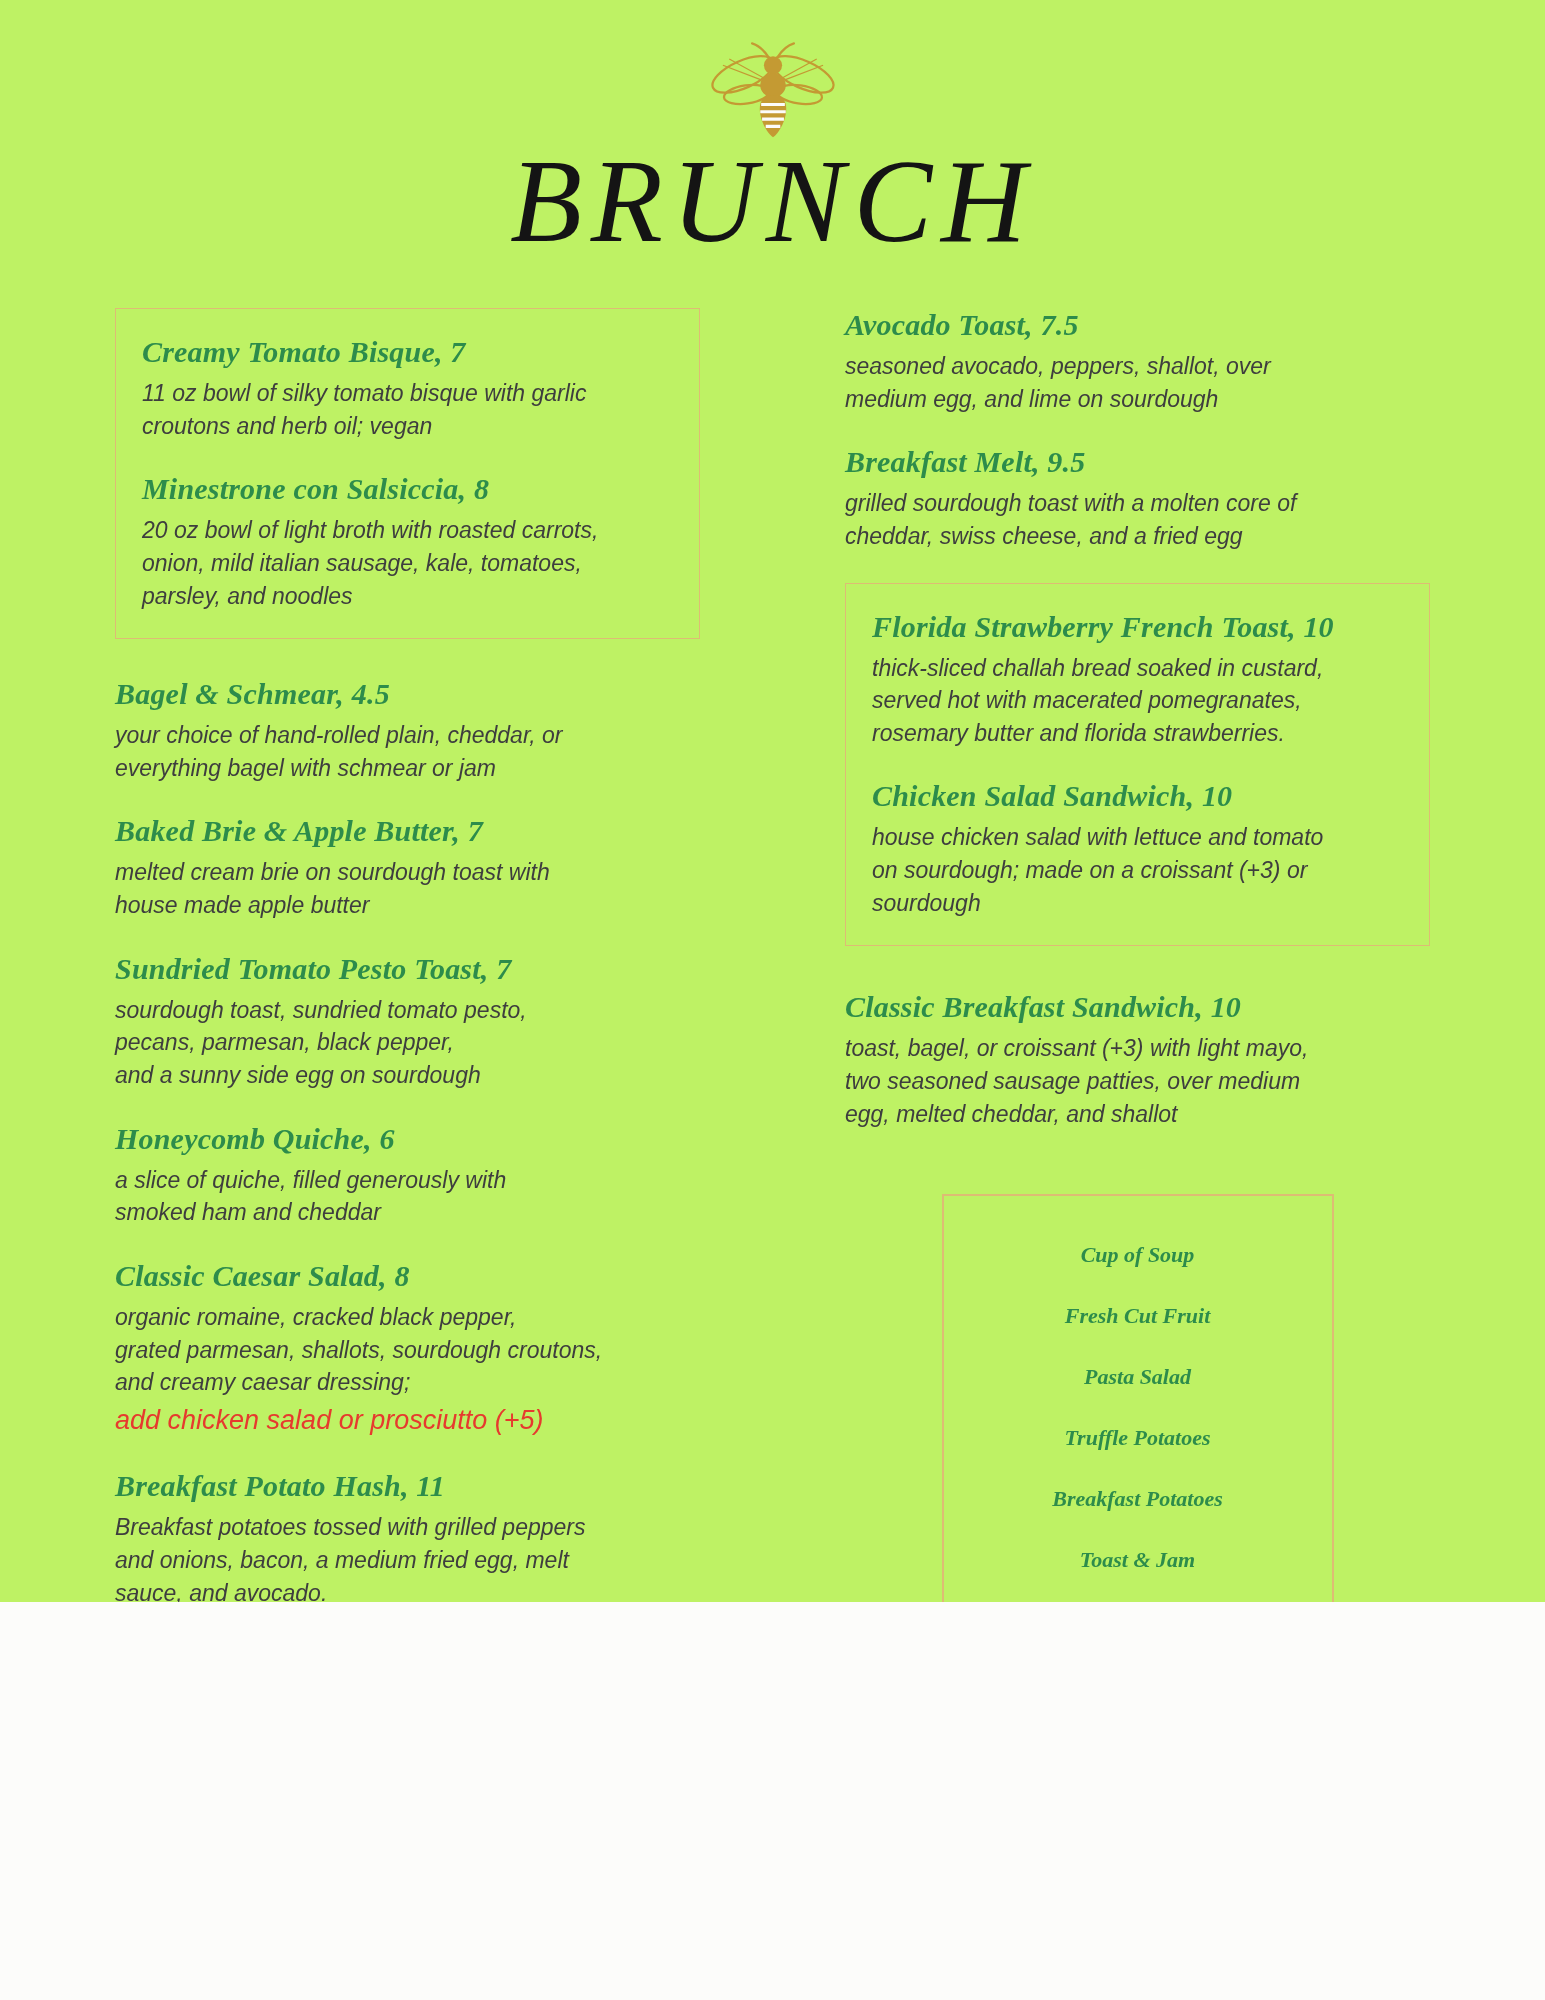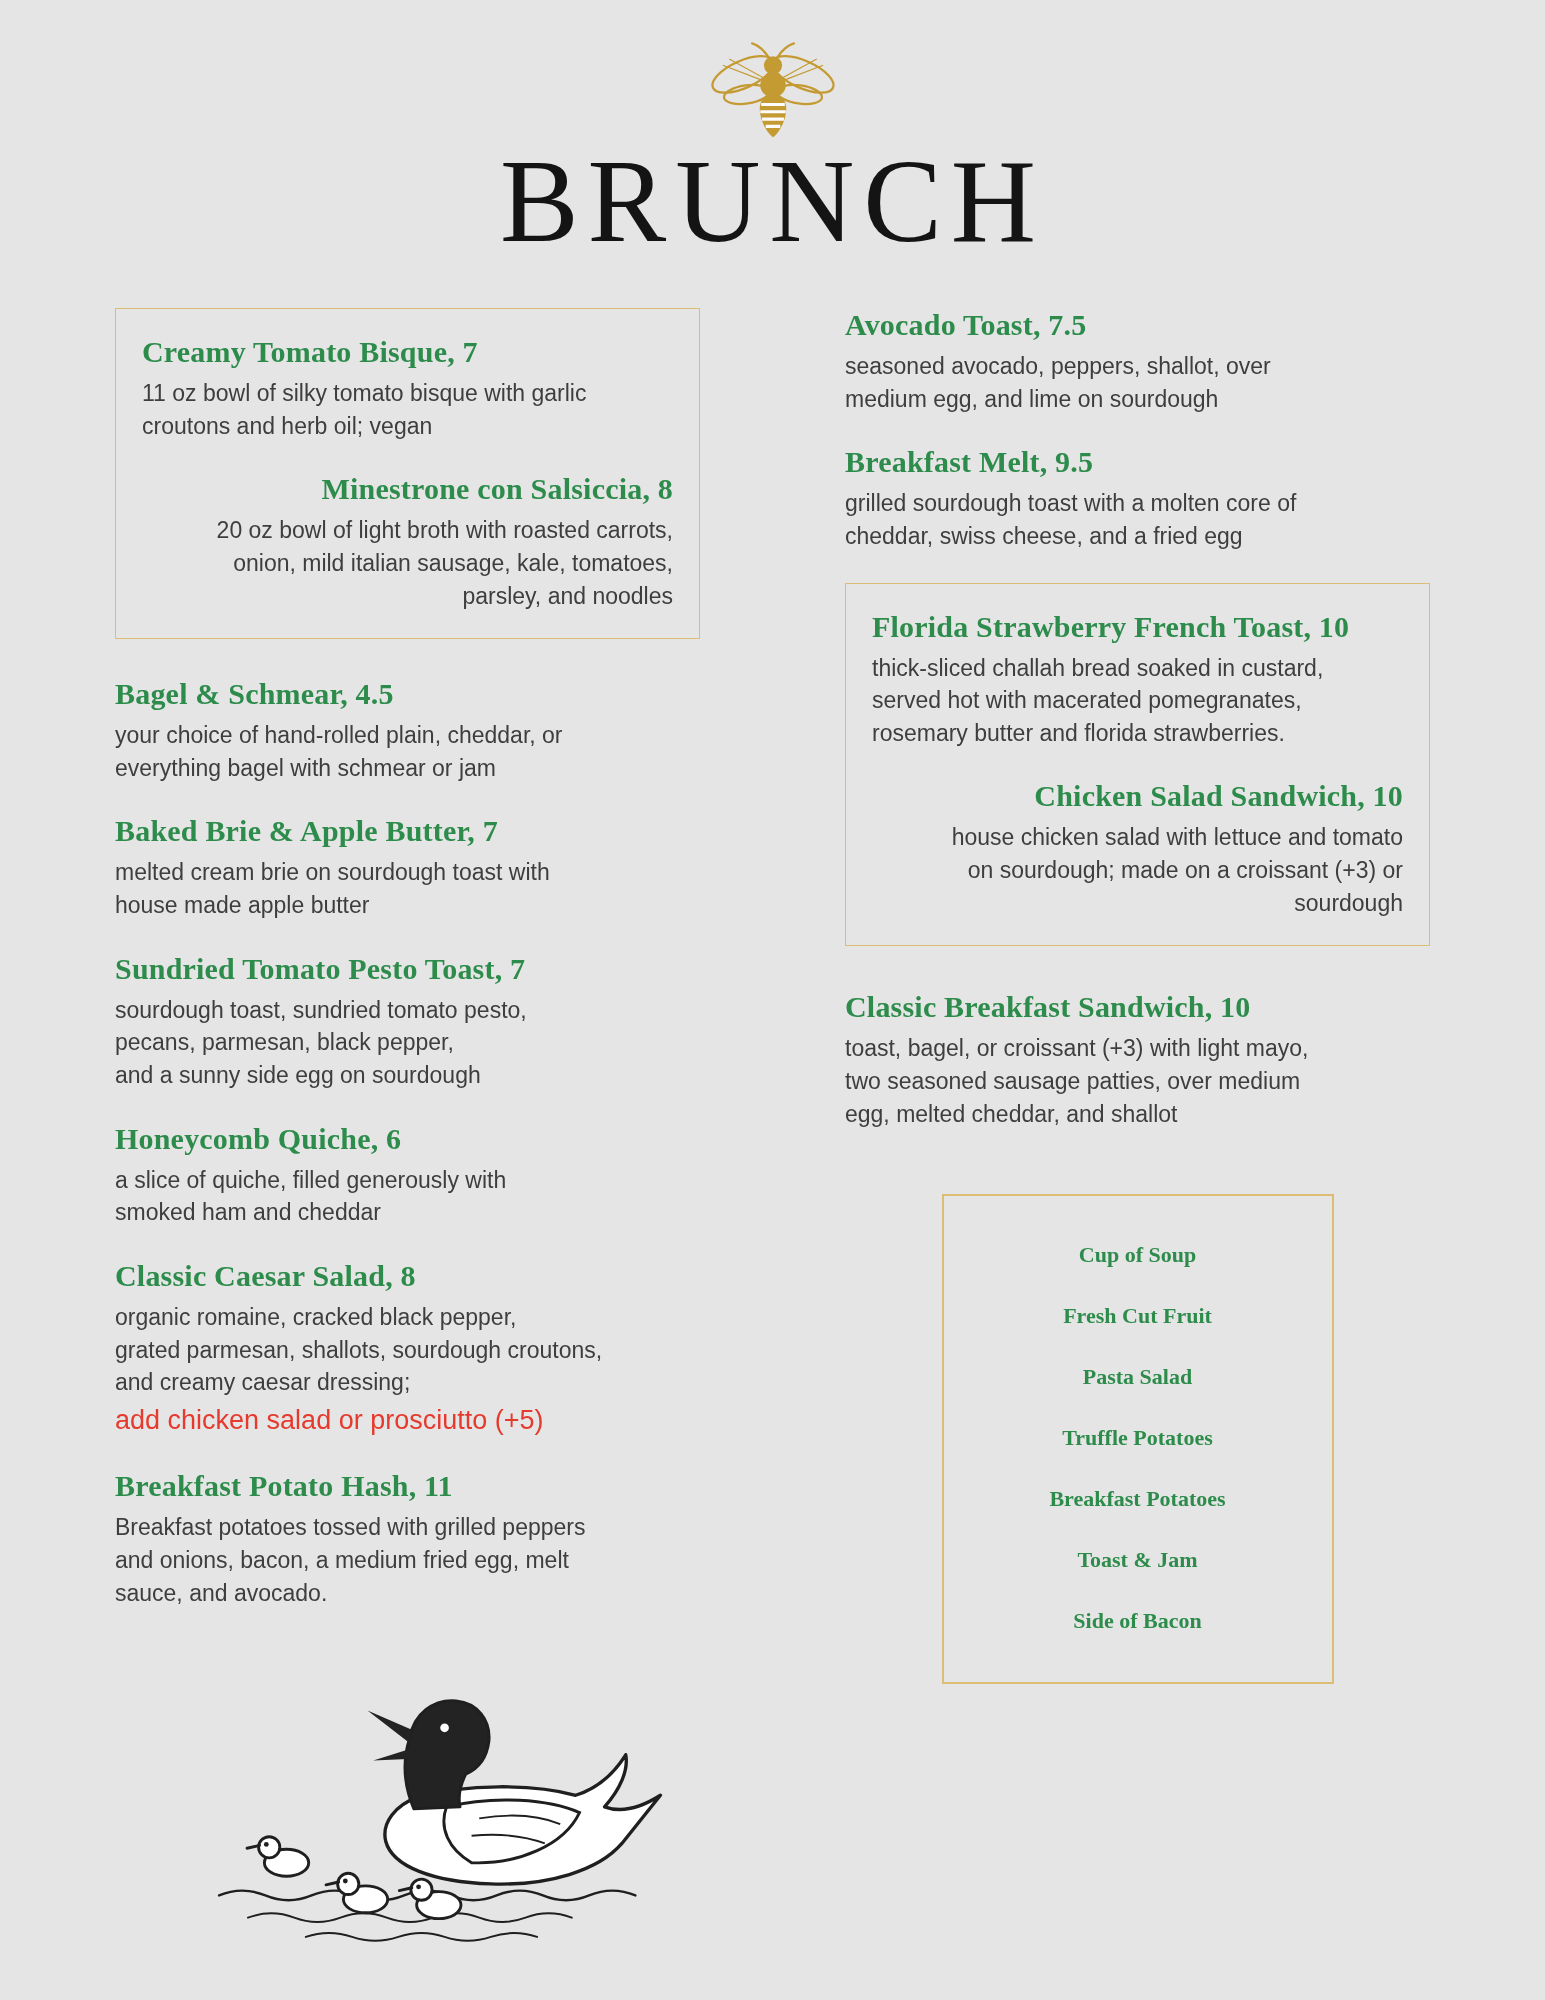--- a/index.html
+++ b/index.html
@@ -6,23 +6,24 @@
   html, body { background: #fcfcfa; }
   body {
     width: 1545px;
     font-family: "Liberation Sans", sans-serif;
     color: #3e3e3e;
     margin: 0 auto;
   }
   .page {
     position: relative;
     width: 1545px;
-    height: 2000px;
-    background: #e5e5e5;
+    height: 1602px;
+    background: #bef264;
     overflow: hidden;
+    font-style: italic;
   }
   .header { text-align: center; padding-top: 38px; }
   .bee-wrap { height: 102px; }
   .page-title {
     font-family: "Liberation Serif", serif;
     font-weight: 400;
     font-size: 118px;
     letter-spacing: 0.075em;
     color: #141414;
     line-height: 1.05;
@@ -35,21 +36,21 @@
   }
   .col { width: 585px; }
   .boxed {
     border: 1.5px solid #ddbc74;
     padding: 26px 26px 22px 26px;
     background: transparent;
   }
   .left-box { margin-bottom: 38px; }
   .right-box { margin: 10px 0 44px 0; }
   .menu-item { margin-bottom: 30px; }
-  .boxed .menu-item:last-child { margin-bottom: 4px; text-align: right; }
+  .boxed .menu-item:last-child { margin-bottom: 4px; }
   .menu-item h3 {
     font-family: "Liberation Serif", serif;
     font-weight: 700;
     font-size: 30px;
     color: #2d8c4b;
     margin-bottom: 8px;
     letter-spacing: 0.2px;
   }
   .menu-item p.desc {
     font-size: 23px;

